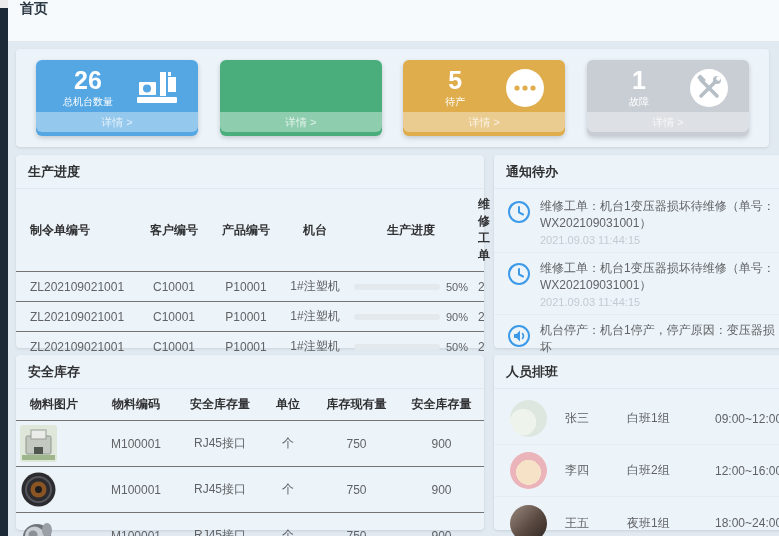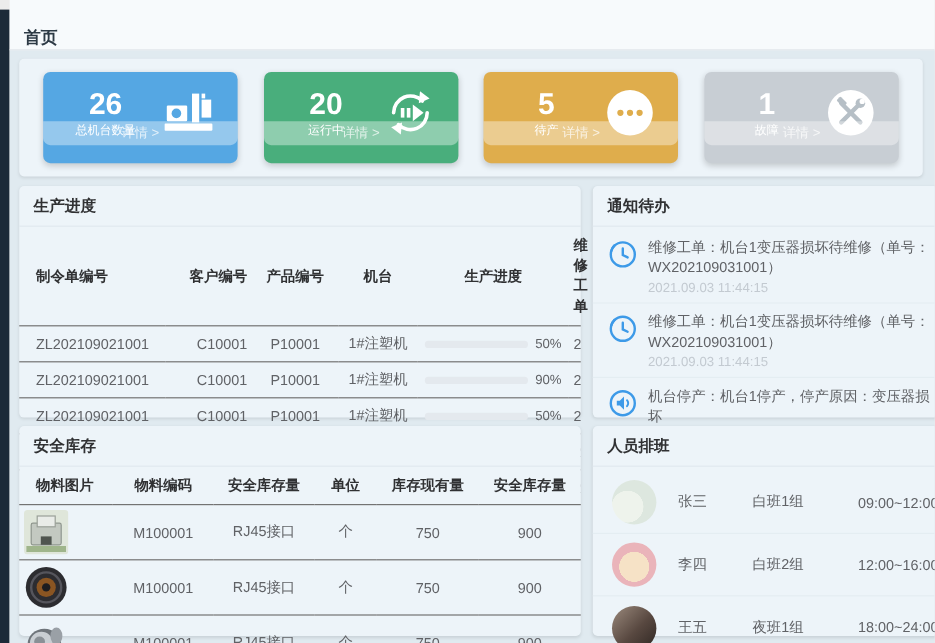--- a/index.html
+++ b/index.html
@@ -5,55 +5,55 @@
   * { margin:0; padding:0; box-sizing:border-box; }
   html,body { width:779px; height:536px; overflow:hidden;
     font-family:"Liberation Sans", sans-serif; background:#ececec; }
   .app { position:relative; width:779px; height:536px; }
 
   
   .left-strip { position:absolute; left:0; top:8px; bottom:0; width:8px; background:#1c2a38; }
 
   .page { position:absolute; left:8px; top:0; right:0; bottom:0; display:flex; flex-direction:column; }
   .topbar { height:42px; background:#f7fafc; border-bottom:1px solid #e3e8ec;
-    display:flex; align-items:flex-end; padding-left:12px; }
+    display:flex; align-items:flex-start; padding-left:12px; }
   .topbar .title { font-size:14px; font-weight:bold; color:#2d3a45; }
 
   .main { flex:1; background:#e0eaf0; padding:7px 10px 0 8px; overflow:hidden; }
 
   .panel { background:#edf4f9; border-radius:4px; box-shadow:0 1px 3px rgba(0,0,0,0.10); }
 
   
   .cards-panel { height:98px; padding:11px 20px; display:flex; justify-content:space-between; gap:18px; }
   .stat-card { position:relative; flex:1; max-width:162px; height:76px; border-radius:6px;
     box-shadow:0 2px 5px rgba(0,0,0,0.18); color:#fff; cursor:pointer; }
-  .stat-card .card-body { height:56px; display:flex; align-items:flex-end; justify-content:space-between;
+  .stat-card .card-body { height:56px; display:flex; align-items:center; justify-content:space-between;
     padding:0 18px 0 14px; }
   .stat-card .num-block { display:flex; flex-direction:column; align-items:center; min-width:76px; }
   .stat-card .num { font-size:25px; line-height:26px; font-weight:bold; }
   .stat-card .lbl { font-size:10px; margin-top:2px; white-space:nowrap; }
   .stat-card .icon { width:44px; height:44px; display:flex; align-items:center; justify-content:center; }
-  .stat-card .detail { position:absolute; left:0; right:0; bottom:15px; height:20px;
+  .stat-card .detail { position:absolute; left:0; right:0; bottom:4px; height:20px;
     background:rgba(255,255,255,0.38); border-radius:0 0 6px 6px;
     font-size:11px; color:rgba(255,255,255,0.75); text-align:center; line-height:20px; }
 
   
   .grid { display:grid; grid-template-columns:468px 1fr; grid-template-rows:193px 175px;
     gap:7px 10px; margin-top:8px; }
   .panel-title { font-size:13px; font-weight:bold; color:#303133; padding:8px 12px 7px;
     border-bottom:1px solid #e0e9ef; }
 
   
   table { border-collapse:collapse; width:100%; table-layout:fixed; }
   th { font-size:12px; color:#303133; font-weight:bold; padding:7px 4px; text-align:center; }
   td { font-size:12px; color:#606266; padding:6px 4px; text-align:center;
     border-top:1px solid #737373; white-space:nowrap; overflow:hidden; }
   th:first-child, td:first-child { text-align:left; padding-left:14px; }
   .prod-table th:nth-child(1), .prod-table td:nth-child(1){ width:122px; }
-  .prod-table th:nth-child(2), .prod-table td:nth-child(2){ width:72px;text-align:right; }
+  .prod-table th:nth-child(2), .prod-table td:nth-child(2){ width:72px; }
   .prod-table th:nth-child(3), .prod-table td:nth-child(3){ width:72px; }
   .prod-table th:nth-child(4), .prod-table td:nth-child(4){ width:66px; }
   .prod-table th:nth-child(5), .prod-table td:nth-child(5){ width:126px; }
   .progress-cell { display:flex; align-items:center; gap:6px; justify-content:center; }
   .progress-track { width:86px; height:6px; border-radius:3px; background:#e4e9ee; overflow:hidden; }
   .progress-fill { height:6px; border-radius:3px; background:#409eff; }
   .pct { font-size:11px; color:#606266; }
 
   .inv-table th:nth-child(1), .inv-table td:nth-child(1){ width:78px; }
   .inv-table th:nth-child(2), .inv-table td:nth-child(2){ width:84px; }
@@ -112,37 +112,20 @@
                 <rect x="31" y="9" width="8" height="15" fill="#fff"></rect>
                 <rect x="31" y="4" width="3" height="4" fill="#fff"></rect>
                 <rect x="0" y="29" width="40" height="6" rx="1" fill="#fff"></rect>
               </svg>
             </span>
           </div>
           <div class="detail">详情 &gt;</div>
         </div>
 
         <div class="stat-card" style="background: rgb(73, 174, 124);">
-          <div class="card-body">
-            <div class="num-block">
-              <span class="num">20</span>
-              <span class="lbl">运行中</span>
-            </div>
-            <span class="icon">
-              <svg width="44" height="44" viewBox="0 0 44 44">
-                <path d="M8 22a14 14 0 0 1 24-9.8" fill="none" stroke="#fff" stroke-width="3" stroke-linecap="round"></path>
-                <path d="M36 22a14 14 0 0 1 -24 9.8" fill="none" stroke="#fff" stroke-width="3" stroke-linecap="round"></path>
-                <polygon points="30,4 38,10 29,14" fill="#fff"></polygon>
-                <polygon points="14,40 6,34 15,30" fill="#fff"></polygon>
-                <rect x="14" y="18" width="3" height="8" fill="#fff"></rect>
-                <rect x="19" y="18" width="3" height="8" fill="#fff"></rect>
-                <polygon points="24,15 33,22 24,29" fill="#fff"></polygon>
-              </svg>
-            </span>
-          </div>
           <div class="detail">详情 &gt;</div>
         </div>
 
         <div class="stat-card" style="background: rgb(223, 173, 76);">
           <div class="card-body">
             <div class="num-block">
               <span class="num">5</span>
               <span class="lbl">待产</span>
             </div>
             <span class="icon">

